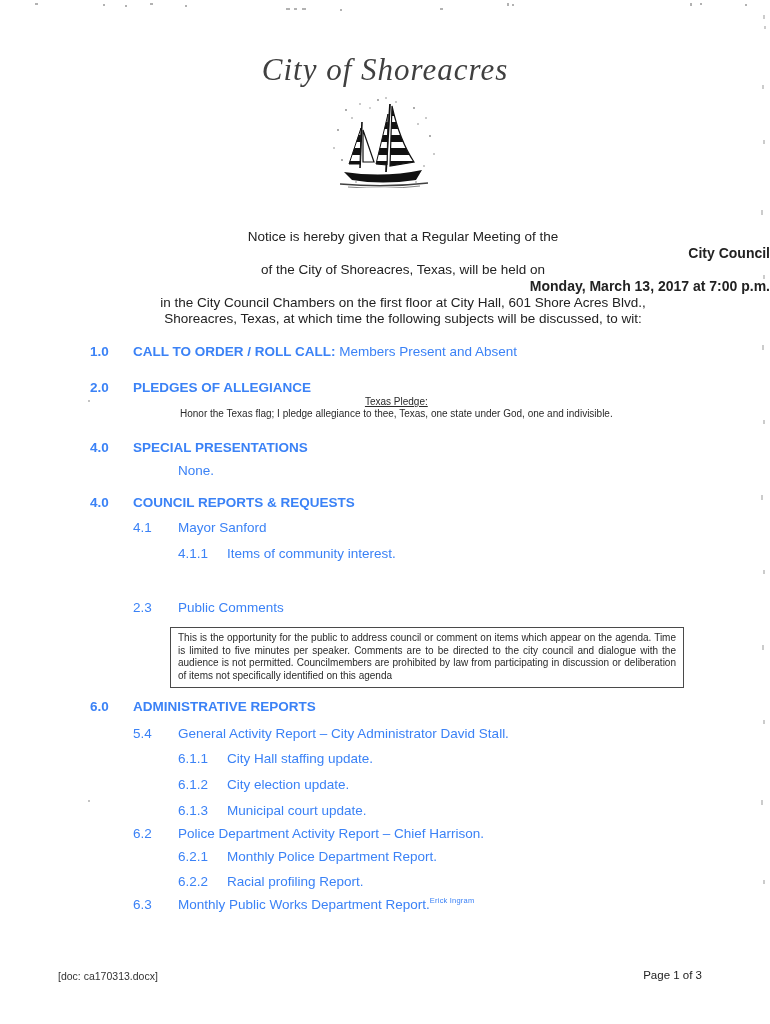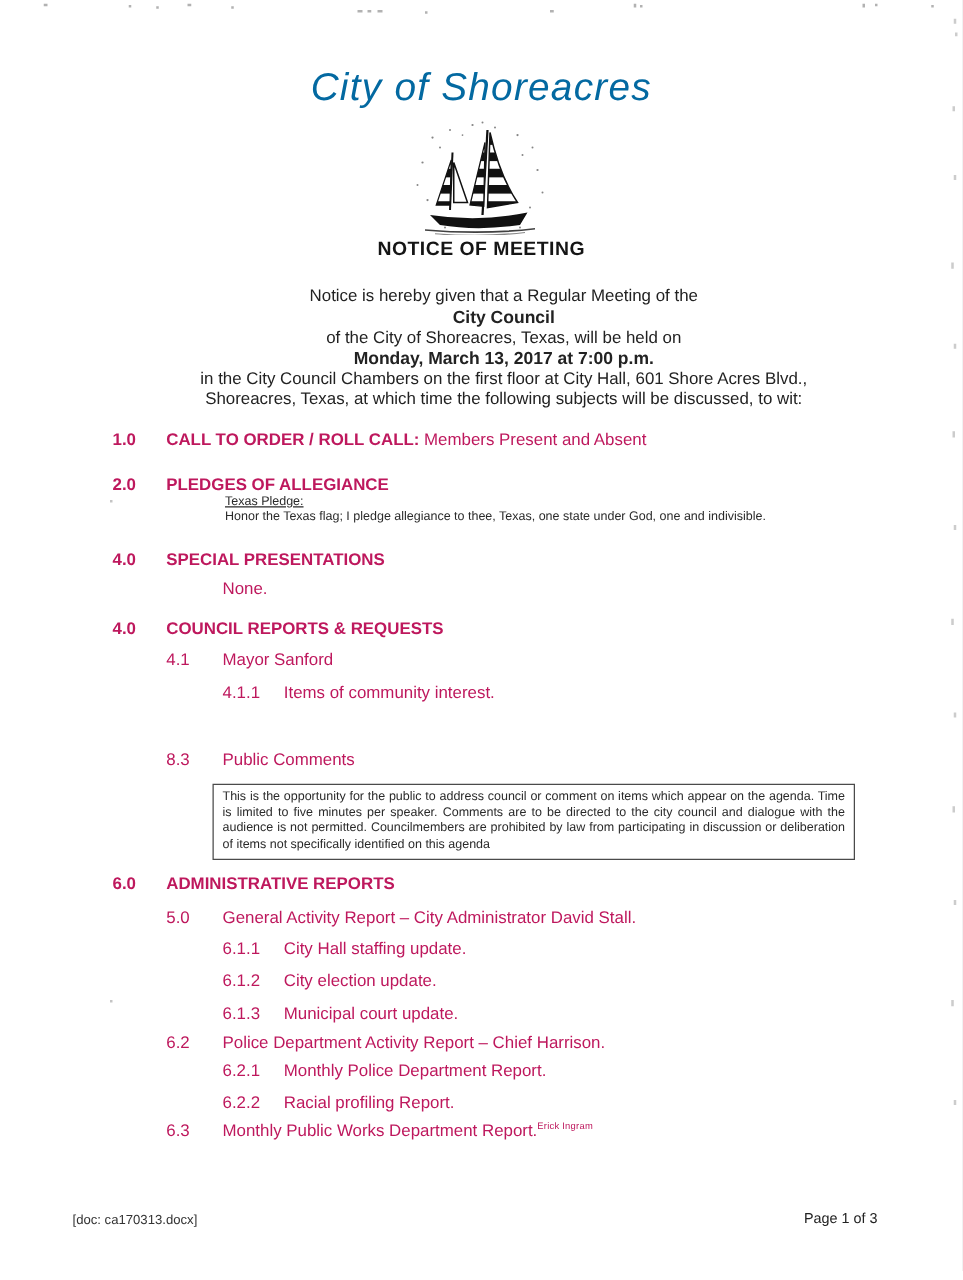--- a/index.html
+++ b/index.html
@@ -12,26 +12,26 @@
     background: #ffffff;
     font-family: "Liberation Sans", sans-serif;
     color: #1c1c1c;
     overflow: hidden;
   }
   
   .city-title {
     position: absolute;
     top: 52px; left: 0; width: 100%;
     text-align: center;
-    font-family: Liberation Sans, sans-serif;
+    font-family: Liberation Serif, serif;
     font-style: italic;
     font-weight: 500;
     font-size: 31px;
     letter-spacing: 1px;
-    color: #0369a1;
+    color: #404040;
   }
   .logo-wrap {
     position: absolute;
     top: 96px; left: 50%;
     transform: translateX(-50%);
     width: 118px; height: 92px;
   }
   .notice-heading {
     position: absolute;
     top: 191px; left: 0; width: 100%;
@@ -45,35 +45,35 @@
   .intro {
     position: absolute;
     top: 229px; left: 0; width: 100%;
     text-align: center;
     font-size: 13.5px;
     line-height: 16.4px;
     color: #222;
     padding-left: 36px;
   }
   .b { font-weight: bold; }
-  .intro .big { font-size: 14px; }
-  
-  .row { position: absolute; left: 90px; font-size: 13.5px; white-space: nowrap; color: #be185d; }
+  .intro .big { font-size: 14px; text-align: right; }
+  
+  .row { position: absolute; left: 90px; font-size: 13.5px; white-space: nowrap; color: #3b82f6; }
   .row .num  { display: inline-block; width: 43px; }
   .sub      { left: 133px; }
   .sub .num { width: 45px; }
   .subsub      { left: 178px; }
   .subsub .num { width: 49px; }
   .smalltext {
     position: absolute; left: 180px;
     font-size: 10px;
     line-height: 11.5px;
     color: #2a2a2a;
   }
-  .smalltext .u { text-decoration: underline; }
+  .smalltext .u { text-decoration: underline; text-align: center; }
   .comment-box {
     position: absolute;
     left: 170px; top: 627px;
     width: 514px;
     border: 1px solid #4a4a4a;
     padding: 4px 7px 5px 7px;
     font-size: 10px;
     line-height: 12.6px;
     text-align: justify;
     color: #2a2a2a;
@@ -167,21 +167,20 @@
 
       <path d="M62 18 L50 68 L61 69 Z" fill="url(#stripes)" stroke="#111" stroke-width="1"></path>
 
       <path d="M18 76 Q58 82 96 74 L90 84 Q56 89 26 84 Z" fill="#111"></path>
 
       <path d="M14 88 Q60 92 102 87" stroke="#111" stroke-width="1.4" fill="none" opacity="0.8"></path>
       <path d="M22 91 Q60 94 94 90" stroke="#111" stroke-width="1" fill="none" opacity="0.5"></path>
     </svg>
   </div>
 
-  <div class="notice-heading">NOTICE OF MEETING</div>
 
   <div class="intro">
     <div>Notice is hereby given that a Regular Meeting of the</div>
     <div class="b big">City Council</div>
     <div>of the City of Shoreacres, Texas, will be held on</div>
     <div class="b big">Monday, March 13, 2017 at 7:00 p.m.</div>
     <div>in the City Council Chambers on the first floor at City Hall, 601 Shore Acres Blvd.,</div>
     <div>Shoreacres, Texas, at which time the following subjects will be discussed, to wit:</div>
   </div>
 
@@ -208,29 +207,29 @@
     <span class="num b">4.0</span><span class="b">COUNCIL REPORTS &amp; REQUESTS</span>
   </div>
   <div class="row sub" style="top:520px">
     <span class="num">4.1</span><span>Mayor Sanford</span>
   </div>
   <div class="row subsub" style="top:546px">
     <span class="num">4.1.1</span><span>Items of community interest.</span>
   </div>
 
   <div class="row sub" style="top:600px">
-    <span class="num">8.3</span><span>Public Comments</span>
+    <span class="num">2.3</span><span>Public Comments</span>
   </div>
   <div class="comment-box">This is the opportunity for the public to address council or comment on items which appear on the agenda. Time is limited to five minutes per speaker. Comments are to be directed to the city council and dialogue with the audience is not permitted. Councilmembers are prohibited by law from participating in discussion or deliberation of items not specifically identified on this agenda</div>
 
   <div class="row" style="top:699px">
     <span class="num b">6.0</span><span class="b">ADMINISTRATIVE REPORTS</span>
   </div>
   <div class="row sub" style="top:726px">
-    <span class="num">5.0</span><span>General Activity Report – City Administrator David Stall.</span>
+    <span class="num">5.4</span><span>General Activity Report – City Administrator David Stall.</span>
   </div>
   <div class="row subsub" style="top:751px">
     <span class="num">6.1.1</span><span>City Hall staffing update.</span>
   </div>
   <div class="row subsub" style="top:777px">
     <span class="num">6.1.2</span><span>City election update.</span>
   </div>
   <div class="row subsub" style="top:803px">
     <span class="num">6.1.3</span><span>Municipal court update.</span>
   </div>

